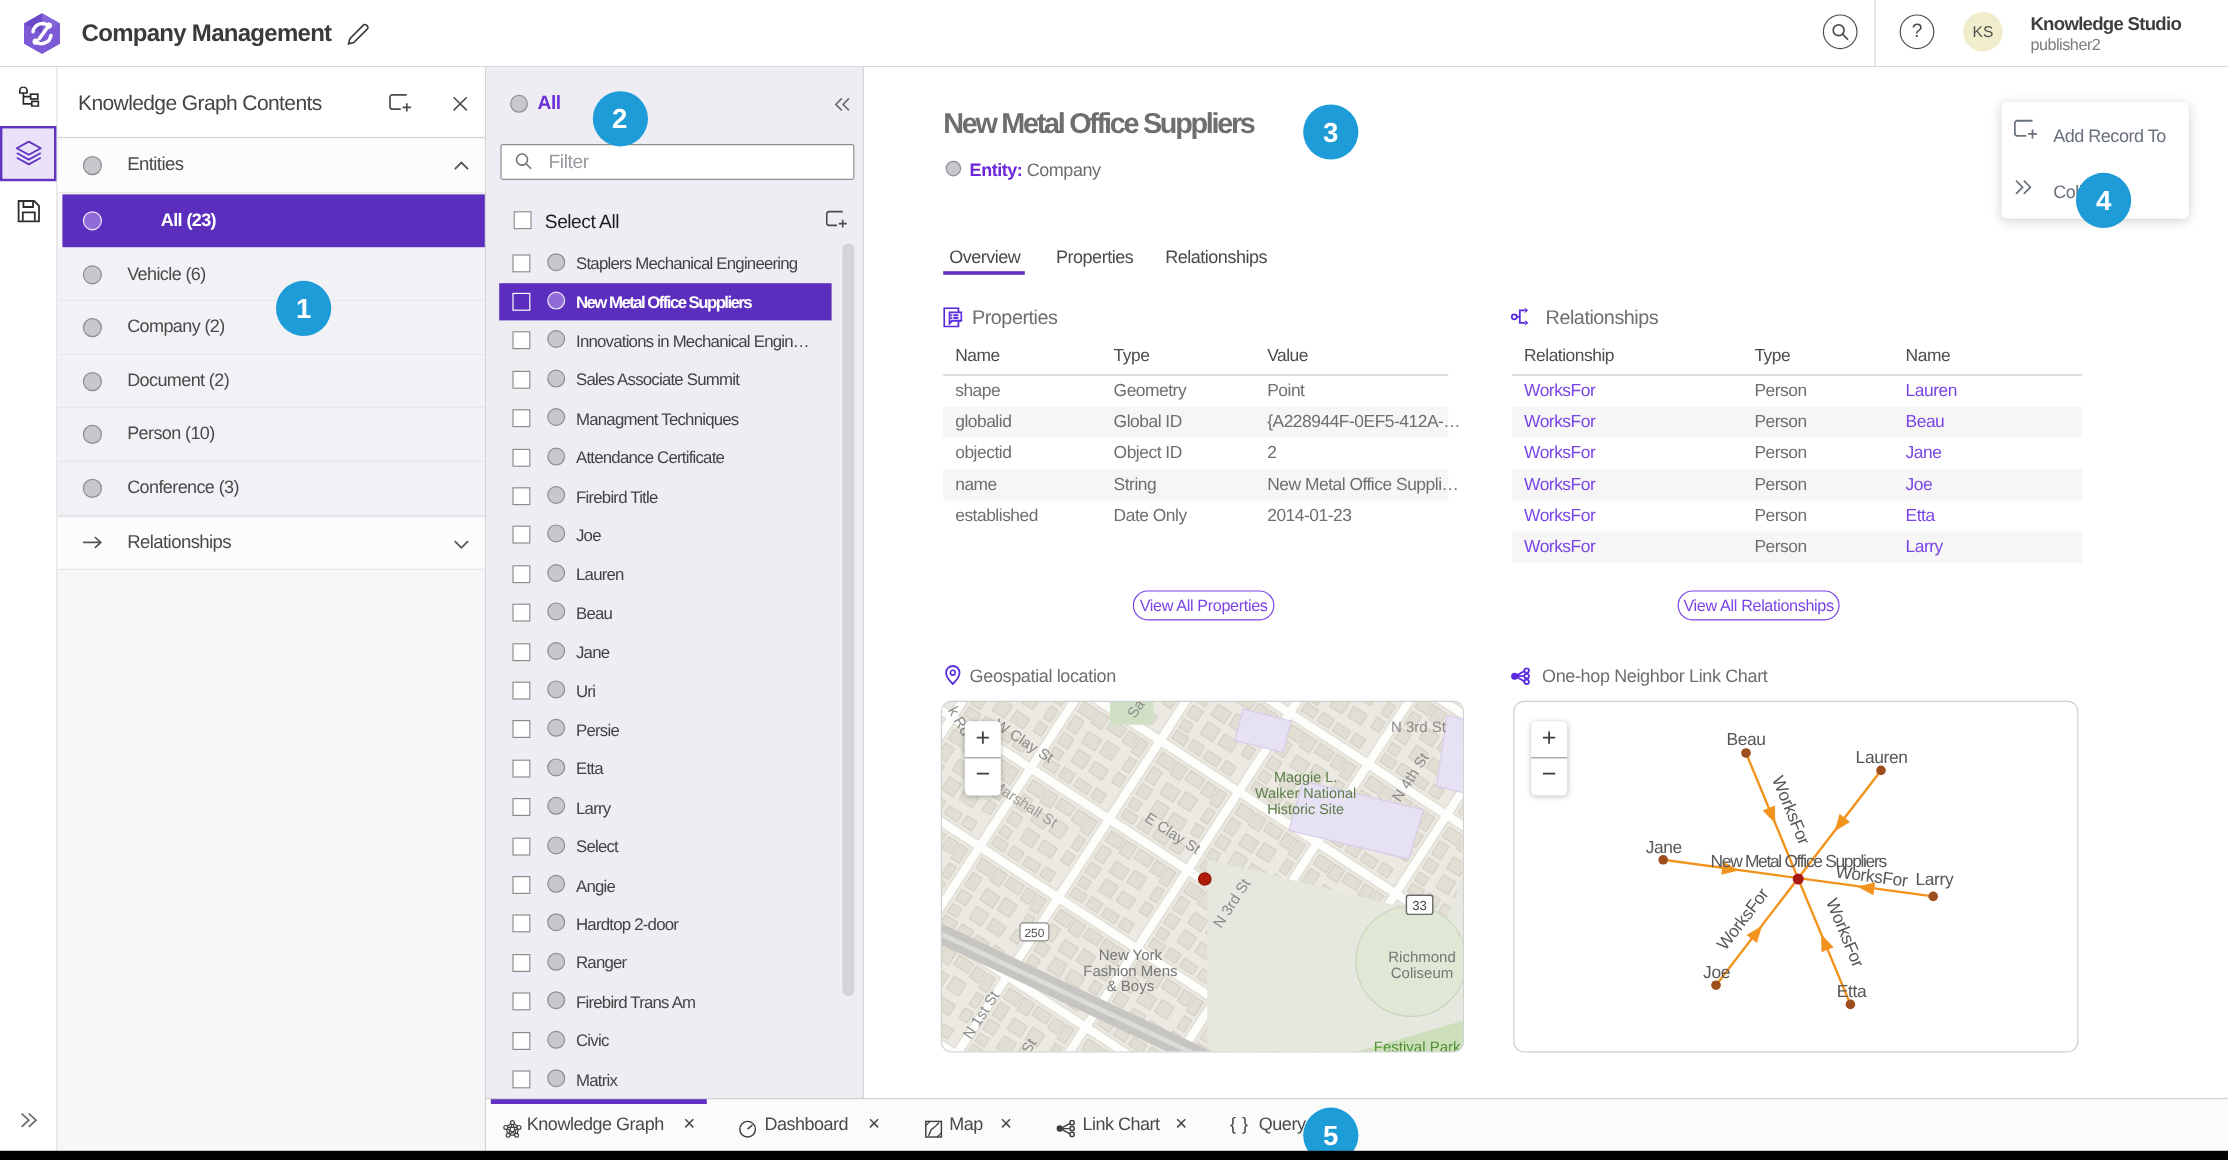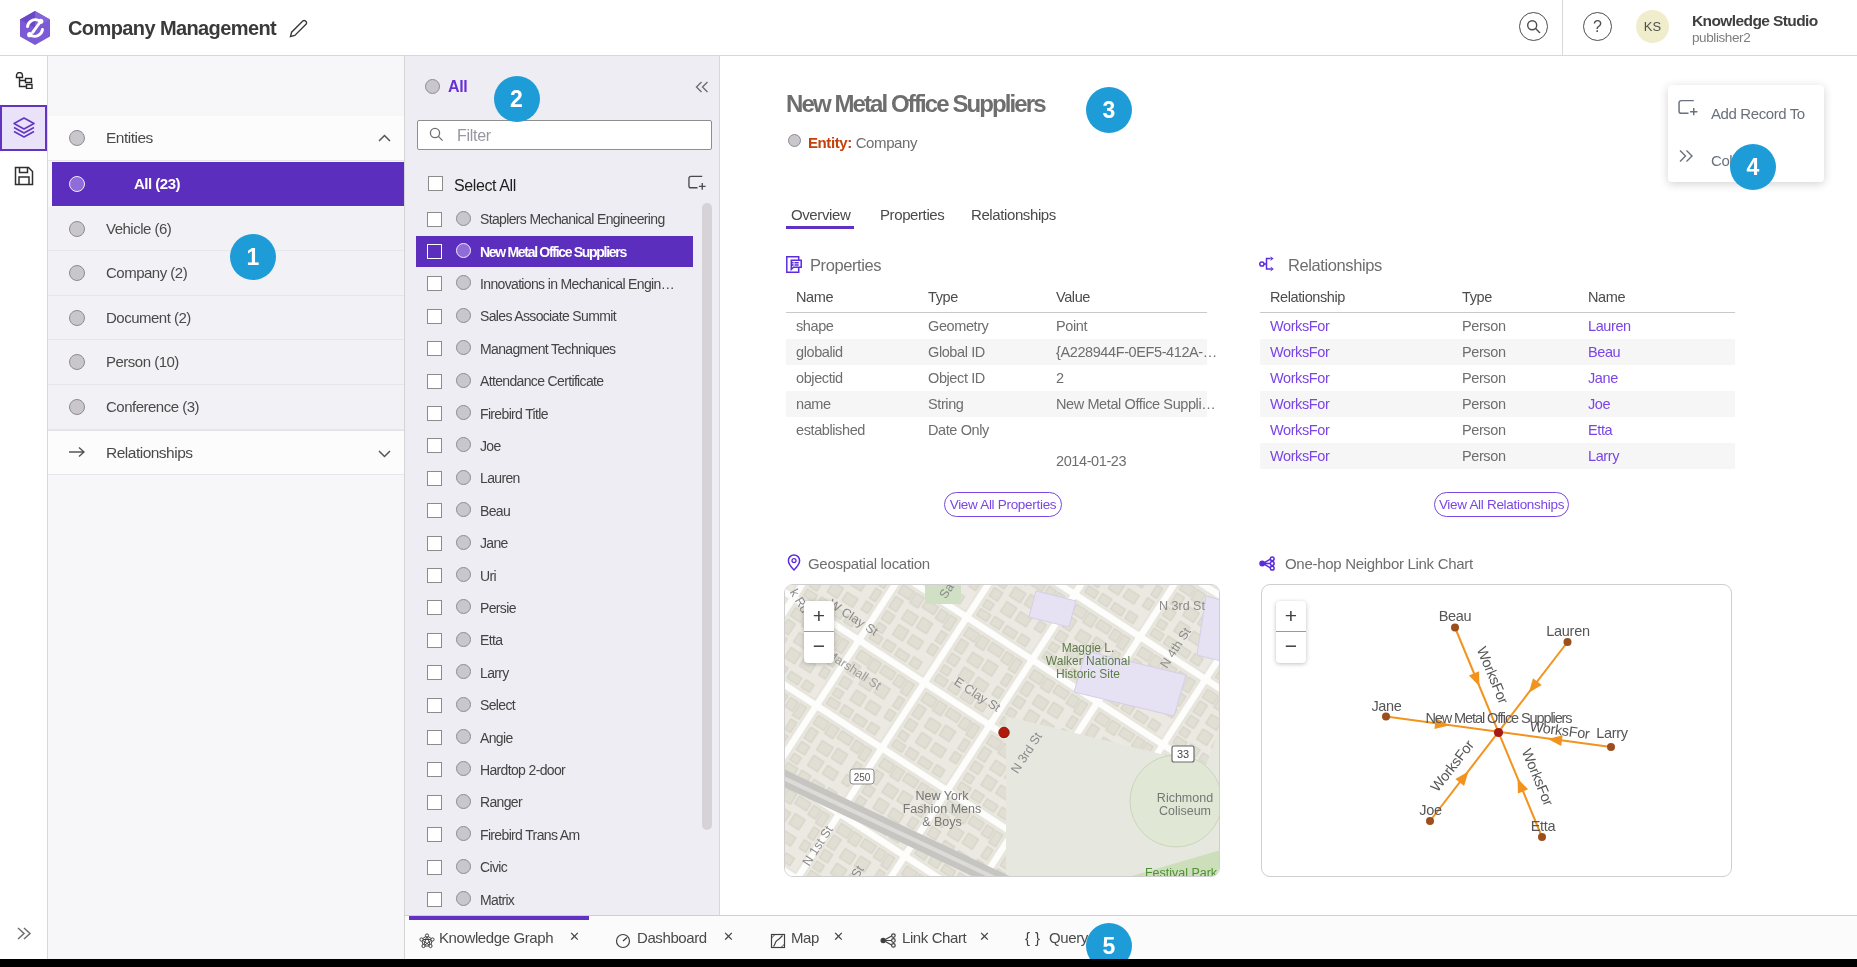--- a/index.html
+++ b/index.html
@@ -104,20 +104,30 @@
   </svg>
   <svg class="abs" style="left:16px;top:870px" width="16" height="15" viewBox="0 0 16 15">
     <g fill="none" stroke="#6e6e6e" stroke-width="1.5">
       <path d="M2,2 L8,7.5 L2,13"></path>
       <path d="M8,2 L14,7.5 L8,13"></path>
     </g>
   </svg>
 </div>
 
 <div class="abs" id="kgc">
+  <div class="abs" id="kgchead">
+    <div class="abs" id="kgctitle">Knowledge Graph Contents</div>
+    <svg class="abs" style="left:276px;top:22px" width="20" height="17" viewBox="0 0 20 17">
+      <path d="M15,1 H3 a2,2 0 0 0 -2,2 v8 a2,2 0 0 0 2,2 h7" fill="none" stroke="#4a4a4a" stroke-width="1.4"></path>
+      <path d="M15,8 v7 M11.5,11.5 h7" stroke="#4a4a4a" stroke-width="1.4"></path>
+    </svg>
+    <svg class="abs" style="left:329px;top:24px" width="13" height="13" viewBox="0 0 13 13">
+      <path d="M1,1 L12,12 M12,1 L1,12" stroke="#4a4a4a" stroke-width="1.3"></path>
+    </svg>
+  </div>
   <div class="abs kgrow" style="top:60px;background:#fcfcfd;">
     <div class="gcirc"></div>
       <div class="lbl" style="font-size:15.5px;">Entities</div>
     <svg class="abs" style="left:330px;top:18px" width="13" height="8" viewBox="0 0 13 8">
         <path d="M1,7 L6.5,1.5 L12,7" fill="none" stroke="#555" stroke-width="1.5"></path>
       </svg>
   </div>
   <div class="abs kgrow" style="top:105.6px;left:4px;width:352px;background:#5c2ebe;border-bottom:none;height:44px;">
     <div class="gcirc" style="background:#8f6cd8;border-color:#f0ecfa;left:17px;"></div>
     <div class="lbl" style="color:#fff;font-weight:bold;left:54px;margin-left:28px;">All (23)</div>
@@ -283,21 +293,21 @@
       <div class="chk"></div>
       <div class="gcirc"></div>
       <div class="lbl">Matrix</div>
     </div>
   <div class="abs" style="left:297px;top:147px;width:10px;height:627px;background:#d5d3d8;border-radius:5px;"></div>
 </div>
 
 <div class="abs" id="main">
   <div class="abs" style="left:65px;top:34px;font-size:24px;font-weight:bold;color:#6e6e6e;letter-spacing:-1.9px;">New Metal Office Suppliers</div>
   <div class="abs gcirc" style="left:66.5px;top:78px;width:13px;height:13px;"></div>
-  <div class="abs" style="left:87px;top:77.5px;font-size:15px;letter-spacing:-0.4px;"><b style="color:#c2410c;">Entity:</b> <span style="color:#6e6e6e;">Company</span></div>
+  <div class="abs" style="left:87px;top:77.5px;font-size:15px;letter-spacing:-0.4px;"><b style="color:#6d28d9;">Entity:</b> <span style="color:#6e6e6e;">Company</span></div>
   <div class="abs" style="left:70px;top:150px;font-size:15px;color:#4a4a4a;letter-spacing:-0.4px;">Overview</div>
   <div class="abs" style="left:159px;top:150px;font-size:15px;color:#4a4a4a;letter-spacing:-0.4px;">Properties</div>
   <div class="abs" style="left:250px;top:150px;font-size:15px;color:#4a4a4a;letter-spacing:-0.4px;">Relationships</div>
   <div class="abs" style="left:64.7px;top:170px;width:68.5px;height:3px;background:#6131c4;"></div>
 
   <svg class="abs" style="left:65px;top:200px" width="16" height="17" viewBox="0 0 16 17">
     <g fill="none" stroke="#5a2bdf" stroke-width="1.5">
       <path d="M12.7,4.3 V0.8 H0.8 v15.4 h11.9 v-4.4"></path>
       <path d="M5.3,4.3 h9.9 v7 H7.4 l-2.1,2.2 z" fill="#fff"></path>
       <path d="M8.5,6.7 h4.2 M8.5,9 h4.2"></path>
@@ -319,21 +329,21 @@
     <div class="abs td" style="left:207px;top:288px;">Global ID</div>
     <div class="abs td" style="left:335px;top:288px;">{A228944F-0EF5-412A-…</div>
   <div class="abs td" style="left:75px;top:314px;">objectid</div>
     <div class="abs td" style="left:207px;top:314px;">Object ID</div>
     <div class="abs td" style="left:335px;top:314px;">2</div>
   <div class="abs td" style="left:75px;top:340px;">name</div>
     <div class="abs td" style="left:207px;top:340px;">String</div>
     <div class="abs td" style="left:335px;top:340px;">New Metal Office Suppli…</div>
   <div class="abs td" style="left:75px;top:366px;">established</div>
     <div class="abs td" style="left:207px;top:366px;">Date Only</div>
-    <div class="abs td" style="left:335px;top:366px;margin-top:31px;">2014-01-23</div>
+    <div class="abs td" style="left:335px;top:366px;">2014-01-23</div>
   <div class="abs pillbtn" style="left:223px;top:435.5px;width:118px;height:25px;line-height:23px;">View All Properties</div>
 
   <svg class="abs" style="left:538px;top:199px" width="17" height="18" viewBox="0 0 17 18">
     <g fill="none" stroke="#5a2bdf" stroke-width="1.5">
       <circle cx="2.9" cy="9" r="2.1"></circle>
       <path d="M5,9 h2.5 M7.5,9 V3.6 h4.2 M7.5,9 v5 h4.4"></path>
     </g>
     <g fill="#5a2bdf">
       <path d="M11.2,1.2 l3.4,2.4 -3.4,2.4 1,-2.4 z"></path>
       <path d="M11.4,11.6 l3.4,2.4 -3.4,2.4 1,-2.4 z"></path>
@@ -358,21 +368,21 @@
     <div class="abs td lnk" style="left:867px;top:314px;">Jane</div>
   <div class="abs td lnk" style="left:549px;top:340px;">WorksFor</div>
     <div class="abs td" style="left:741px;top:340px;">Person</div>
     <div class="abs td lnk" style="left:867px;top:340px;">Joe</div>
   <div class="abs td lnk" style="left:549px;top:366px;">WorksFor</div>
     <div class="abs td" style="left:741px;top:366px;">Person</div>
     <div class="abs td lnk" style="left:867px;top:366px;">Etta</div>
   <div class="abs td lnk" style="left:549px;top:392px;">WorksFor</div>
     <div class="abs td" style="left:741px;top:392px;">Person</div>
     <div class="abs td lnk" style="left:867px;top:392px;">Larry</div>
-  <div class="abs pillbtn" style="left:713px;top:435.5px;width:135px;height:25px;line-height:23px;">View All Relationships</div>
+  <div class="abs pillbtn" style="left:677px;top:435.5px;width:135px;height:25px;line-height:23px;">View All Relationships</div>
 
   <svg class="abs" style="left:66px;top:498px" width="14" height="17" viewBox="0 0 14 17">
     <path d="M7,1 a5.6,5.6 0 0 1 5.6,5.6 C12.6,10.5 7,16 7,16 S1.4,10.5 1.4,6.6 A5.6,5.6 0 0 1 7,1 Z" fill="none" stroke="#5a2bdf" stroke-width="1.5"></path>
     <circle cx="7" cy="6.6" r="2" fill="none" stroke="#5a2bdf" stroke-width="1.3"></circle>
   </svg>
   <div class="abs" style="left:87px;top:499px;font-size:15px;color:#6e6e6e;letter-spacing:-0.3px;">Geospatial location</div>
 
   <svg class="abs" style="left:538px;top:500px" width="17" height="15" viewBox="0 0 17 15">
     <g fill="none" stroke="#5a2bdf" stroke-width="1.5">
       <circle cx="3.2" cy="7.5" r="2.2" fill="#5a2bdf"></circle>

